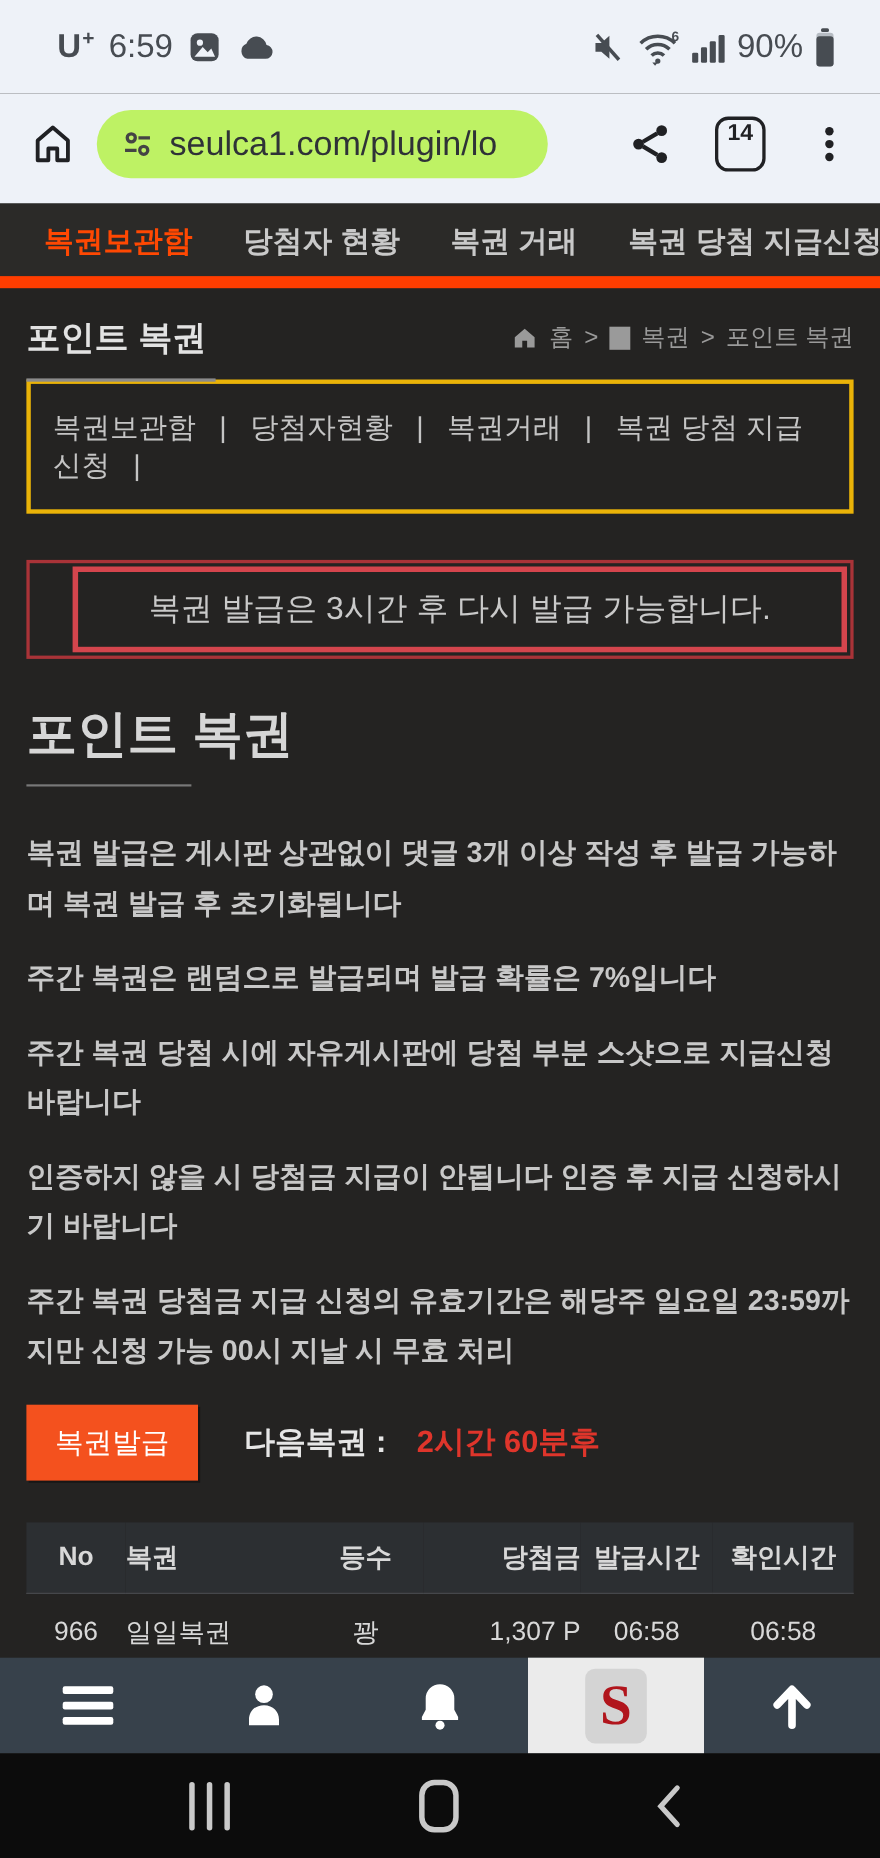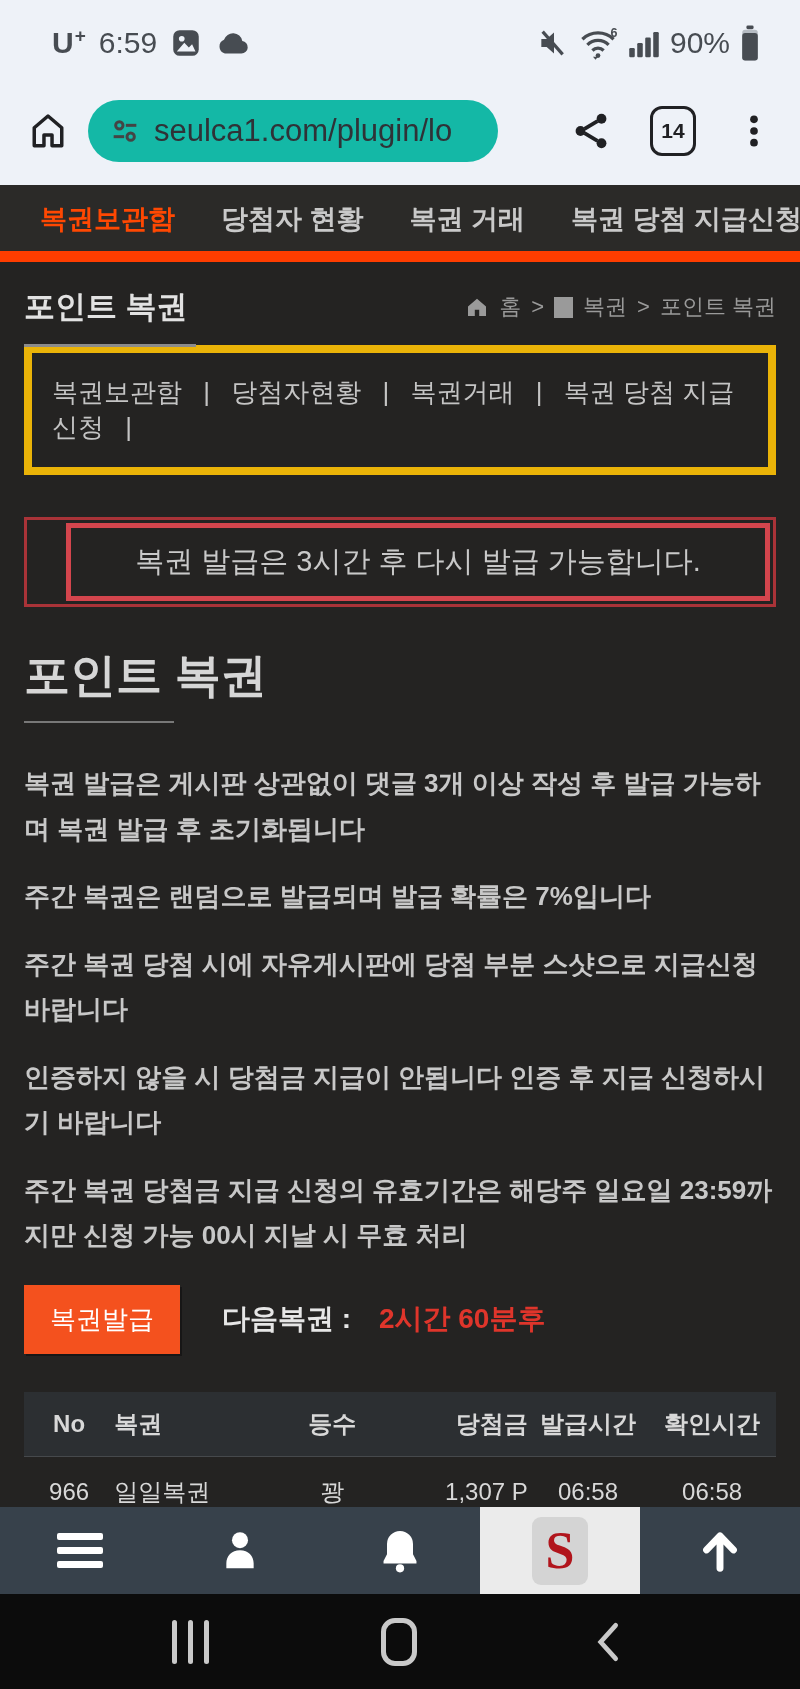--- a/index.html
+++ b/index.html
@@ -13,41 +13,41 @@
   .sb-carrier{font-size:30px;font-weight:700;letter-spacing:1px;}
   .sb-carrier sup{font-size:19px;font-weight:700;}
   .sb-time{font-size:30px;font-weight:500;}
   .sb-batt-text{font-size:30px;font-weight:500;}
   .sb-right{gap:10px;}
 
   
   .browser-bar{height:100px;background:#eef2f8;display:flex;align-items:center;
     padding:0 26px 8px 26px;box-sizing:border-box;}
   .home-btn{color:#202124;margin-right:18px;display:flex;}
-  .url-pill{flex:0 0 410px;height:62px;background:#14b8a6;border-radius:32px;
+  .url-pill{flex:0 0 410px;height:62px;background:#bef264;border-radius:32px;
     display:flex;align-items:center;padding:0 20px;box-sizing:border-box;color:#444;}
   .url-text{font-size:31px;color:#2f3237;margin-left:12px;white-space:nowrap;overflow:hidden;}
   .chrome-actions{display:flex;align-items:center;margin-left:auto;gap:38px;color:#202124;}
   .tab-box{width:40px;height:44px;border:3.5px solid #202124;border-radius:12px;
-    display:flex;align-items:center;justify-content:center;font-size:21px;font-weight:700;color:#202124;}
+    display:flex;align-items:flex-start;justify-content:center;font-size:21px;font-weight:700;color:#202124;}
 
   
   .site-nav{background:#2b2a28;padding:16px 0 14px 40px;display:flex;gap:46px;align-items:center;}
   .site-nav .nav-item{font-size:27px;font-weight:700;color:#c9c9c9;white-space:nowrap;}
   .site-nav .nav-item.active{color:var(--nav-active,#ff4802);}
   .accent-bar{height:11px;background:var(--accent,#ff3d00);}
 
   
   .content{padding:0 24px;color:#c8c8c8;}
   .page-head{display:flex;justify-content:space-between;align-items:center;padding:24px 0 16px;}
   .page-title{font-size:31px;font-weight:700;color:#e2e2e2;margin:0;}
   .breadcrumb{display:flex;align-items:center;gap:10px;color:#9a9a9a;font-size:22px;}
   .crumb-square{width:19px;height:21px;background:#9a9a9a;display:inline-block;}
   .title-underline{width:172px;height:3px;background:#8b8b8b;position:relative;z-index:1;margin-bottom:-2px;}
-  .subnav-box{border:8px solid #eab308;padding:22px 20px;font-size:26px;color:#c4c4c4;}
+  .subnav-box{border:4px solid #eab308;padding:22px 20px;font-size:26px;color:#c4c4c4;}
   .subnav-box span{margin-right:14px;}
 
   .alert-box{margin-top:42px;border:3px solid var(--alert-outer,#a93338);padding:3px;}
   .alert-inner{border:5px solid var(--alert-inner,#d4454d);padding:14px 10px;
     text-align:center;font-size:29px;color:#c9c9c9;margin-left:36px;}
 
   .section-title{margin:38px 0 0;font-size:46px;font-weight:700;color:#d6d6d6;}
   .section-underline{width:150px;height:2px;background:#787878;margin-top:14px;}
 
   .paragraphs{margin-top:38px;}

